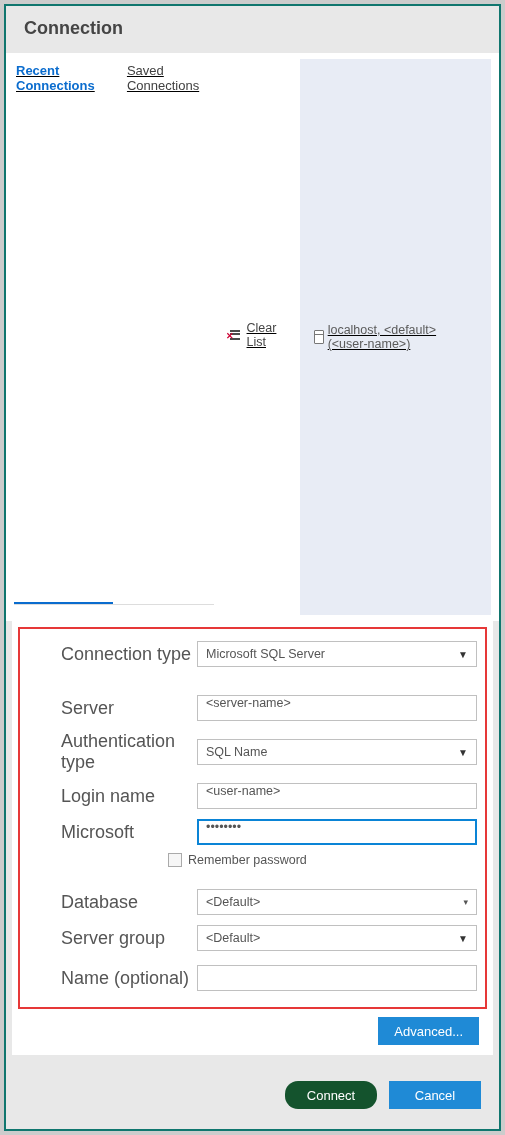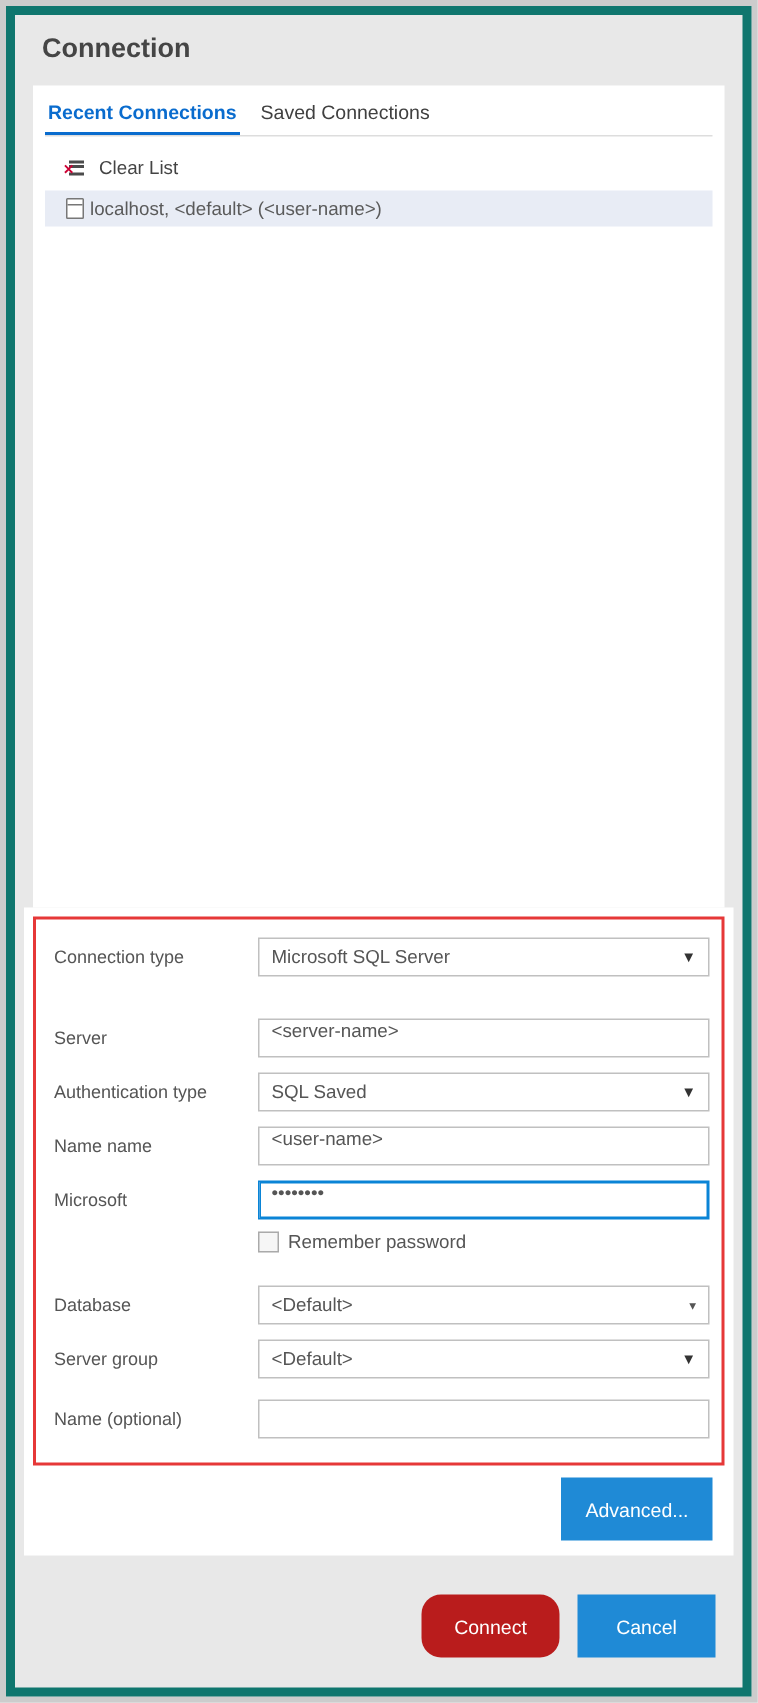--- a/index.html
+++ b/index.html
@@ -1,20 +1,20 @@
 <!DOCTYPE html>
 <html><head>
 <meta charset="utf-8">
 <style>
 * { margin: 0; padding: 0; box-sizing: border-box; font-family: "Segoe UI", Arial, sans-serif; }
 body { background: #ccc; width: 505px; height: 1135px; padding: 4px; }
-.outer { background: #e8e8e8; width: 100%; height: 100%; border: 6px solid #0f766e; display: flex; flex-direction: column; }
+.outer { background: #e8e8e8; width: 100%; height: 100%; border: 2px solid #0f766e; display: flex; flex-direction: column; }
 .header { padding: 12px 18px 8px; }
 .header h2 { font-size: 18px; font-weight: 600; color: #454545; }
-.top-panel { background: #fff; margin: 6px 12px 0; flex: 1; padding: 6px 8px; display: flex; flex-direction: column; }
+.top-panel { background: #fff; margin: 6px 0 0; flex: 1; padding: 6px 8px; display: flex; flex-direction: row; text-decoration: underline; }
 .tabs { display: flex; gap: 12px; border-bottom: 1px solid #ddd; margin-bottom: 10px; }
 .tab { font-size: 13px; padding: 4px 2px 6px; color: #404040; cursor: pointer; border-bottom: 2px solid transparent; }
 .tab.active { color: #0a6cce; font-weight: 600; border-bottom-color: #0a6cce; }
 .clear-row { display: flex; align-items: center; gap: 8px; padding: 4px 14px 8px; font-size: 12.5px; color: #444; }
 .clear-icon { width: 14px; height: 12px; position: relative; }
 .clear-icon .lines { position: absolute; left: 2px; top: 1px; width: 12px; height: 10px; }
 .clear-icon .lines::before, .clear-icon .lines::after { content: ""; position: absolute; background: #4b4b4b; height: 2px; width: 10px; }
 .clear-icon .lines::before { top: 0; }
 .clear-icon .lines::after { top: 8px; }
 .clear-icon .mid { position: absolute; top: 4px; left: 2px; height: 2px; width: 10px; background: #4b4b4b; }
@@ -22,34 +22,34 @@
 .conn-item { display: flex; align-items: center; gap: 4px; background: #e8ecf5; padding: 5px 14px; font-size: 12.5px; color: #5a5a5a; }
 .db-icon { width: 12px; height: 14px; border: 1.2px solid #777; border-radius: 1px; position: relative; background: #fff; }
 .db-icon::before { content: ""; position: absolute; top: 3px; left: 0; right: 0; border-top: 1px solid #777; }
 .section-header { padding: 10px 18px 6px; }
 .section-header h3 { font-size: 14.5px; font-weight: 600; color: #5a5a5a; }
 .details-panel { background: #fff; margin: 0 6px 6px; padding: 6px; }
 .red-box { border: 2px solid #e63838; padding: 12px 8px 16px; }
 .form-row { display: flex; align-items: center; margin-bottom: 10px; min-height: 24px; }
 .form-row.gap-after { margin-bottom: 28px; }
 .form-row.gap-small { margin-bottom: 14px; }
-.form-label { width: 140px; font-size: 12px; color: #555; padding-left: 4px; }
+.form-label { width: 140px; font-size: 18px; color: #555; padding-left: 4px; margin-left: 29px; }
 .form-field { flex: 1; }
 .select, .input { width: 100%; height: 26px; border: 1px solid #c0c0c0; font-size: 12.5px; padding: 0 8px; background: #fff; color: #555; position: relative; }
 .input.focused { border-color: #0a84d6; outline: 1px solid #0a84d6; outline-offset: -2px; }
 .select { display: flex; align-items: center; justify-content: space-between; cursor: pointer; }
 .select .caret { font-size: 10px; color: #333; }
 .select .caret.big { font-size: 9px; color: #555; }
 .checkbox-row { display: flex; align-items: center; gap: 6px; padding-left: 140px; font-size: 12.5px; color: #555; margin-bottom: 22px; margin-top: -2px; }
 .checkbox { width: 14px; height: 14px; border: 1px solid #aaa; background: #f6f6f6; }
 .adv-row { display: flex; justify-content: flex-end; padding: 8px 8px 4px; }
-.btn { min-width: 84px; height: 42px; display: inline-flex; align-items: center; justify-content: center; font-size: 13px; cursor: pointer; border: none; }
+.btn { min-width: 84px; height: 28px; display: inline-flex; align-items: center; justify-content: center; font-size: 13px; cursor: pointer; border: none; }
 .btn-adv { background: #1f8ad6; color: #fff; padding: 0 16px; }
 .footer { display: flex; justify-content: flex-end; gap: 12px; padding: 20px 18px 20px; }
-.btn-primary { background: #b91c1c; color: #fff; width: 92px; border-radius: 13px; }
+.btn-primary { background: #14532d; color: #fff; width: 92px; border-radius: 13px; }
 .btn-cancel { background: #1f8ad6; color: #fff; width: 92px; }
 </style>
 </head>
 <body>
 
 <div class="outer">
 
   <div class="header">
     <h2>Connection</h2>
   </div>
@@ -95,28 +95,28 @@
           <div class="input">
             <span>&lt;server-name&gt;</span>
           </div>
         </div>
       </div>
 
       <div class="form-row">
         <div class="form-label">Authentication type</div>
         <div class="form-field">
           <div class="select">
-            <span>SQL Saved</span>
+            <span>SQL Name</span>
             <span class="caret">▼</span>
           </div>
         </div>
       </div>
 
       <div class="form-row">
-        <div class="form-label">Name name</div>
+        <div class="form-label">Login name</div>
         <div class="form-field">
           <div class="input">
             <span>&lt;user-name&gt;</span>
           </div>
         </div>
       </div>
 
       <div class="form-row">
         <div class="form-label">Microsoft</div>
         <div class="form-field">

